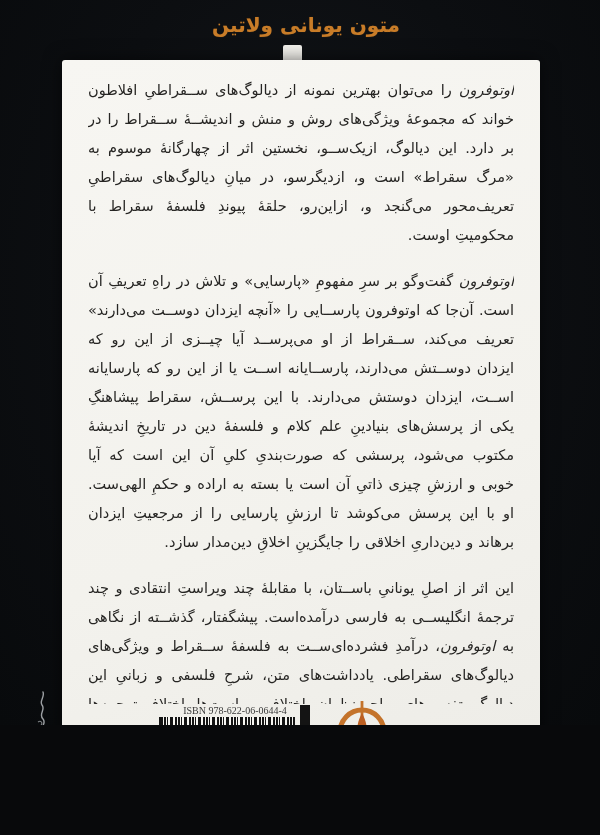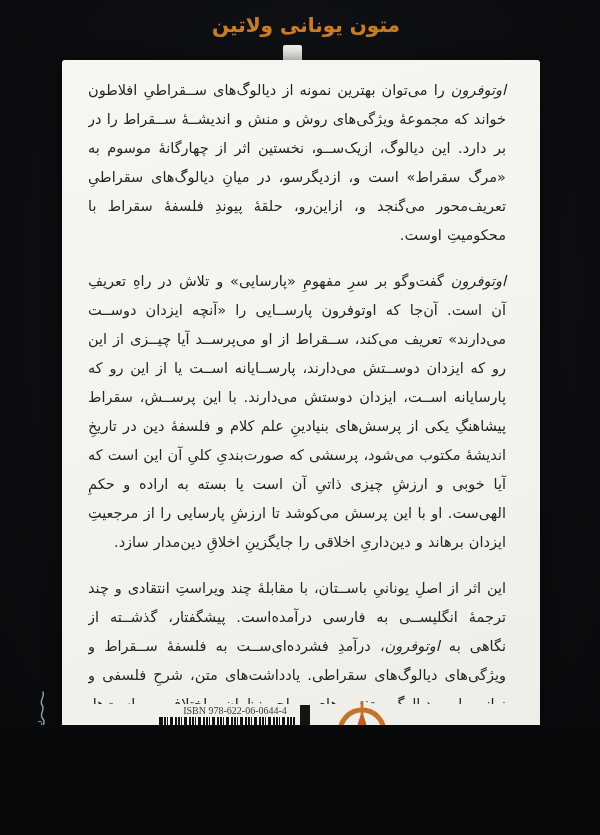--- a/index.html
+++ b/index.html
@@ -23,21 +23,21 @@
   }
   .card{
     position:absolute;left:62px;top:60px;width:478px;height:730px;
     box-sizing:border-box;border-radius:3px;
     background:linear-gradient(160deg,#f7f6f2 0%,#f3f2ed 60%,#edece7 100%);
     box-shadow:0 0 18px rgba(0,0,0,.55);
     padding:16px 26px 0 26px;
   }
   .text-area{height:628px;overflow:hidden;}
   .para{
-    direction:rtl;text-align:justify;margin:0 8px 17px 0;
+    direction:rtl;text-align:justify;margin:0 0 17px 0;
     color:#262523;font-size:14.5px;line-height:29px;
     font-family:"DejaVu Sans",sans-serif;
     word-spacing:.5px;
   }
   .italic-title{font-style:italic;}
   .bottom-row{position:absolute;left:0;top:643px;width:478px;height:87px;}
   .barcode-block{
     position:absolute;left:94px;top:2px;width:142px;text-align:center;
   }
   .isbn-label{

